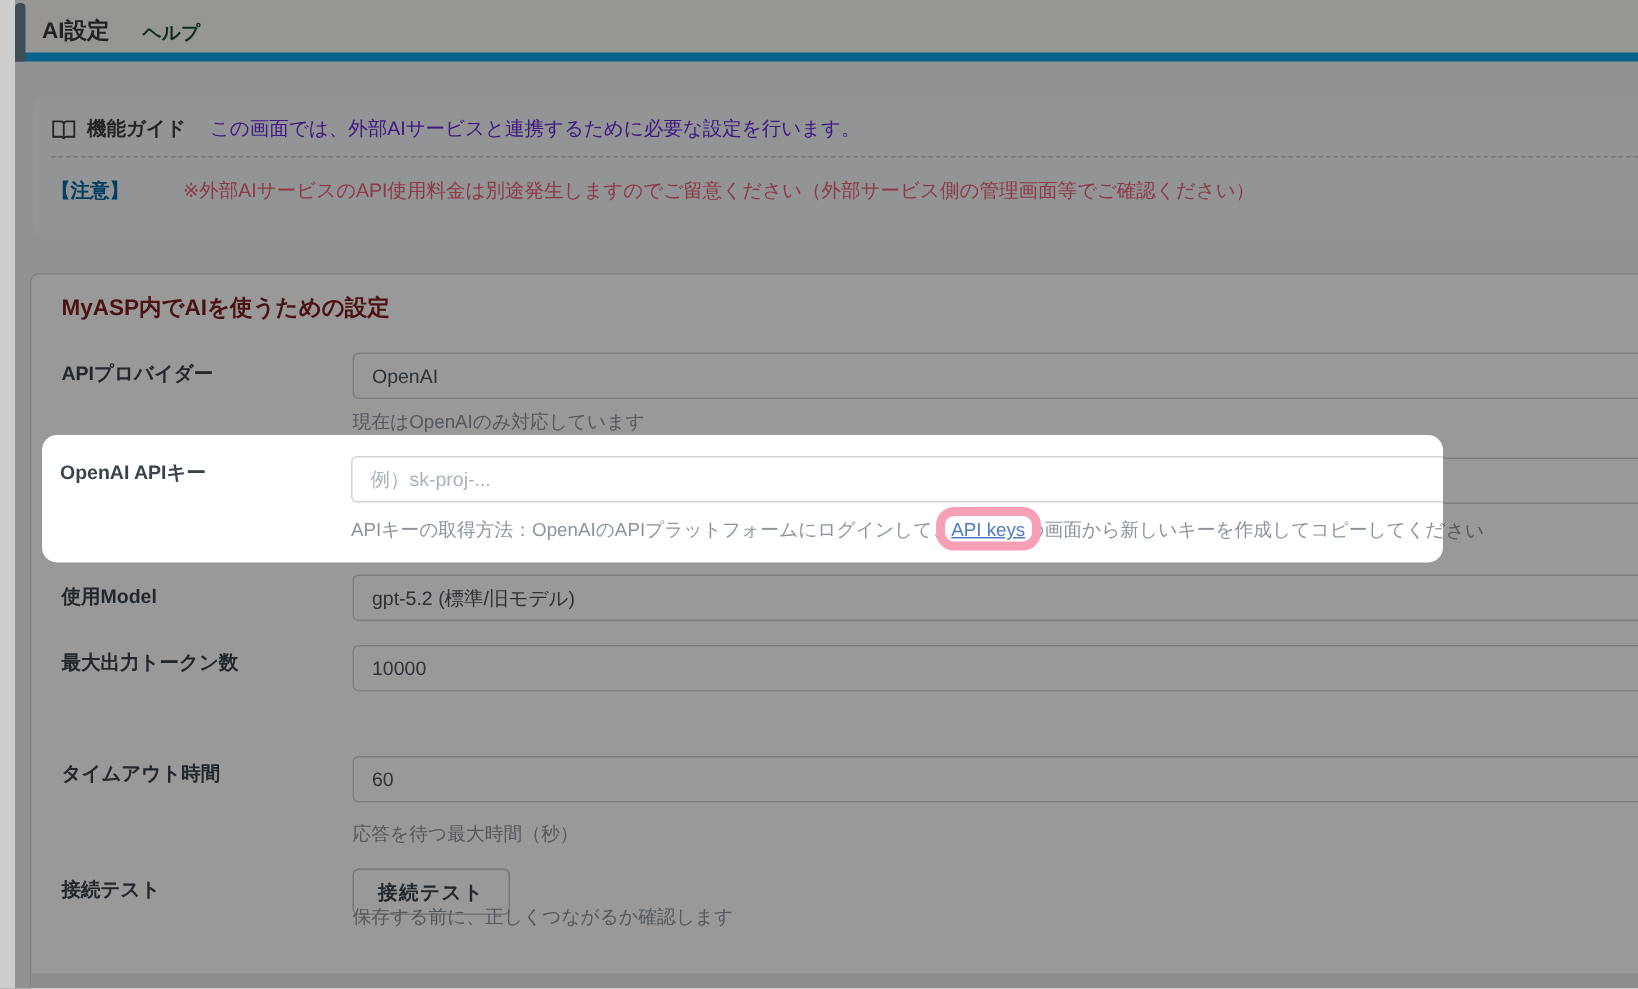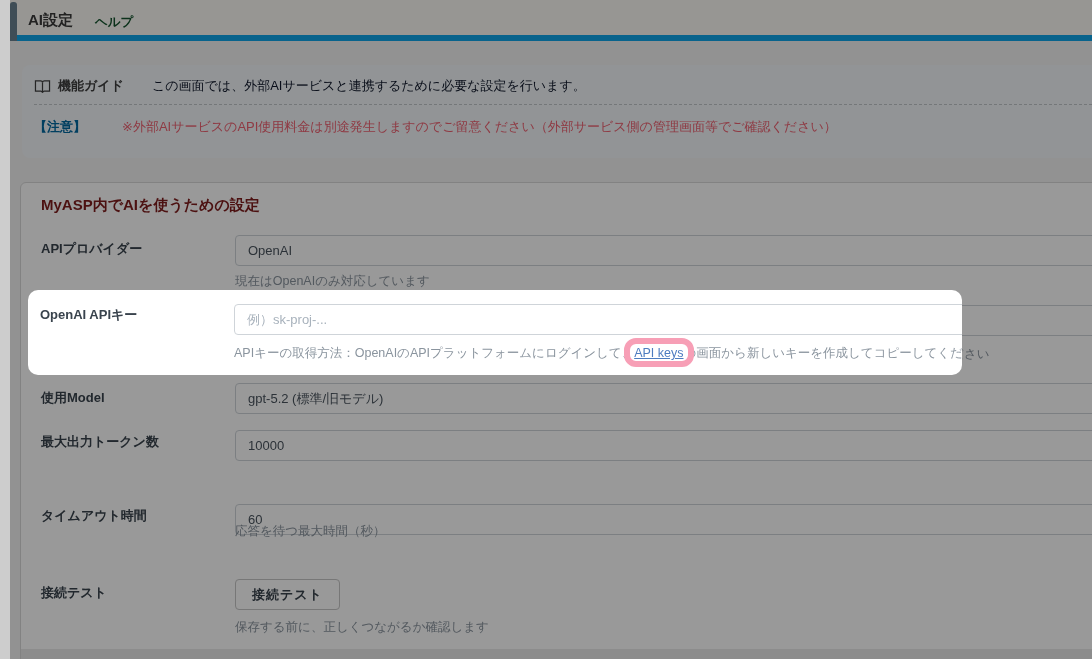--- a/index.html
+++ b/index.html
@@ -19,21 +19,21 @@
   .page-title { position:absolute; left:18px; top:11px; font-size:15px; font-weight:bold; color:#3a3a3a; }
   .help-link { position:absolute; left:85px; top:14px; font-size:12.5px; font-weight:bold;
     color:#14532d; cursor:pointer; text-decoration:none; }
 
   
   .guide-box { position:absolute; left:12px; top:65px; width:1090px; height:93px;
     background:#f3f7fa; border-radius:8px; }
   .guide-line { position:absolute; left:12px; top:12px; right:10px; display:flex; align-items:center; }
   .book-icon { width:17px; height:15px; margin-right:7px; flex:0 0 auto; }
   .guide-label { font-size:13px; font-weight:bold; color:#3f3f3f; }
-  .guide-text { font-size:13px; color:#0f172a; margin-left:28px; }
+  .guide-text { font-size:13px; color:#6d28d9; margin-left:16px; }
   .guide-divider { position:absolute; left:12px; right:0; top:39px; border-top:1px dashed #c2c6ca; }
   .notice-line { position:absolute; left:12px; top:53px; right:10px; display:flex; align-items:center; }
   .notice-label { font-size:13px; font-weight:bold; color:#0369a1; width:88px; flex:0 0 auto; }
   .notice-text { font-size:13px; color:#ee6171; }
 
   
   .card { position:absolute; left:10px; top:182px; width:1115px; height:492px;
     background:#fff; border:1px solid #d9d9d9; border-radius:6px; }
   .card-title { position:absolute; left:20px; top:13px; font-size:15px; font-weight:bold; color:#7f1d1d; }
   .field-label { position:absolute; left:20px; font-size:13px; font-weight:bold; color:#39434d; }
@@ -103,25 +103,25 @@
     <div class="helper" style="top:163px"><span>APIキーの取得方法：OpenAIのAPIプラットフォームにログインして、</span><span class="inline-link">API keys</span><span>の画面から新しいキーを作成してコピーしてください</span></div>
 
     <div class="field-label" style="top:206px">使用Model</div>
     <input class="text-input" style="top: 200px;" value="gpt-5.2 (標準/旧モデル)">
 
     <div class="field-label" style="top:250px">最大出力トークン数</div>
     <input class="text-input" style="top: 247px;" value="10000">
 
     <div class="field-label" style="top:324px">タイムアウト時間</div>
     <input class="text-input" style="top: 321px;" value="60">
-    <div class="helper" style="top:340px">応答を待つ最大時間（秒）</div>
+    <div class="helper" style="top:365px">応答を待つ最大時間（秒）</div>
 
     <div class="field-label" style="top:401px">接続テスト</div>
     <button class="test-button">接続テスト</button>
-    <div class="helper" style="top:436px">保存する前に、正しくつながるか確認します</div>
+    <div class="helper" style="top:420px">保存する前に、正しくつながるか確認します</div>
 
     <div class="card-footer-strip"></div>
   </div>
 </div>
 
 <div class="dim-overlay"></div>
 
 <div class="spotlight">
   <div class="spot-label">OpenAI APIキー</div>
   <input class="spot-input" placeholder="例）sk-proj-..." style="">

